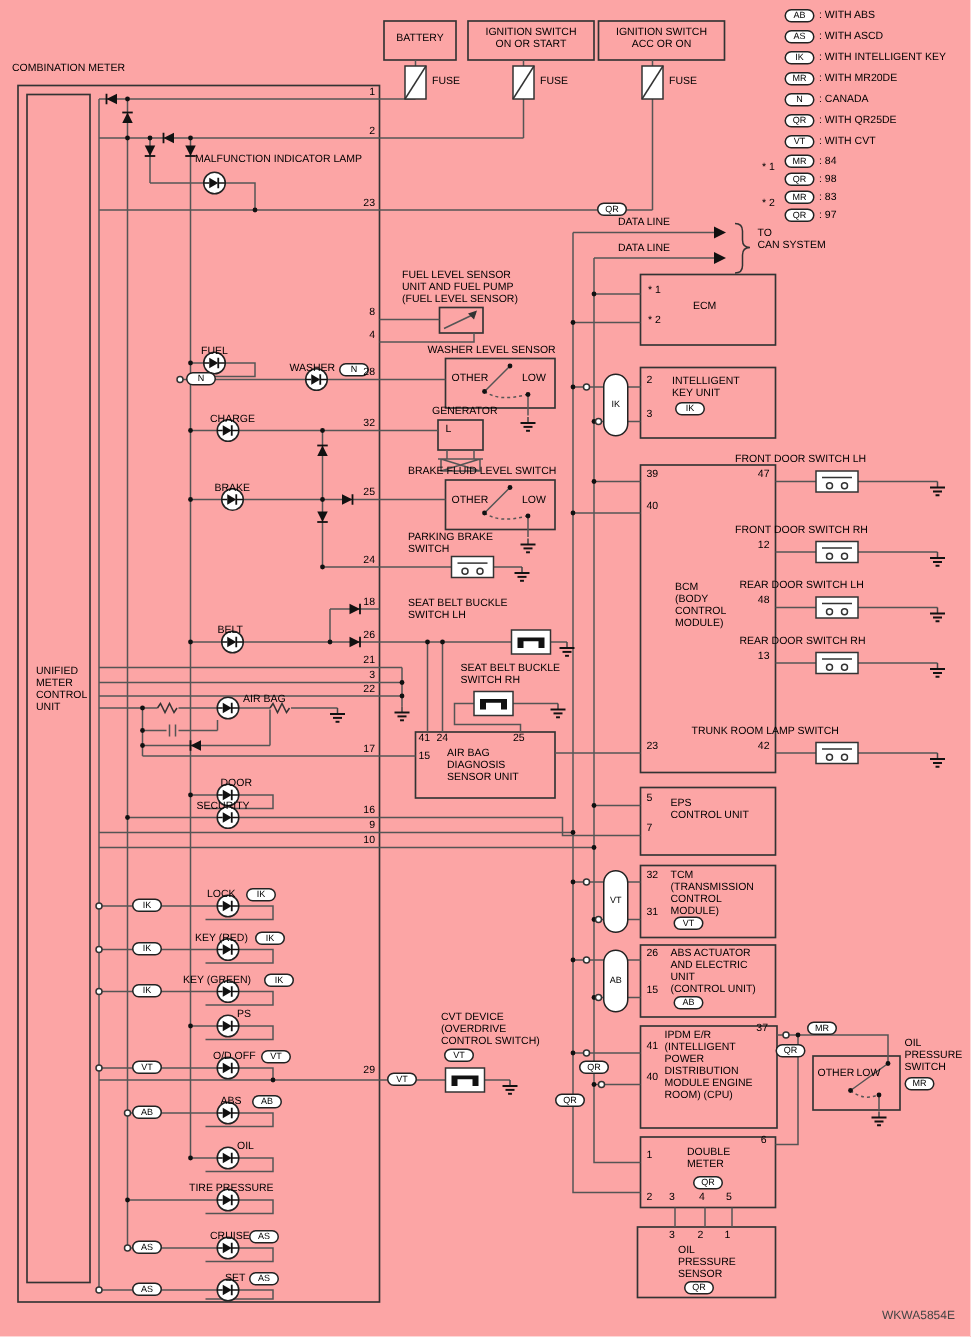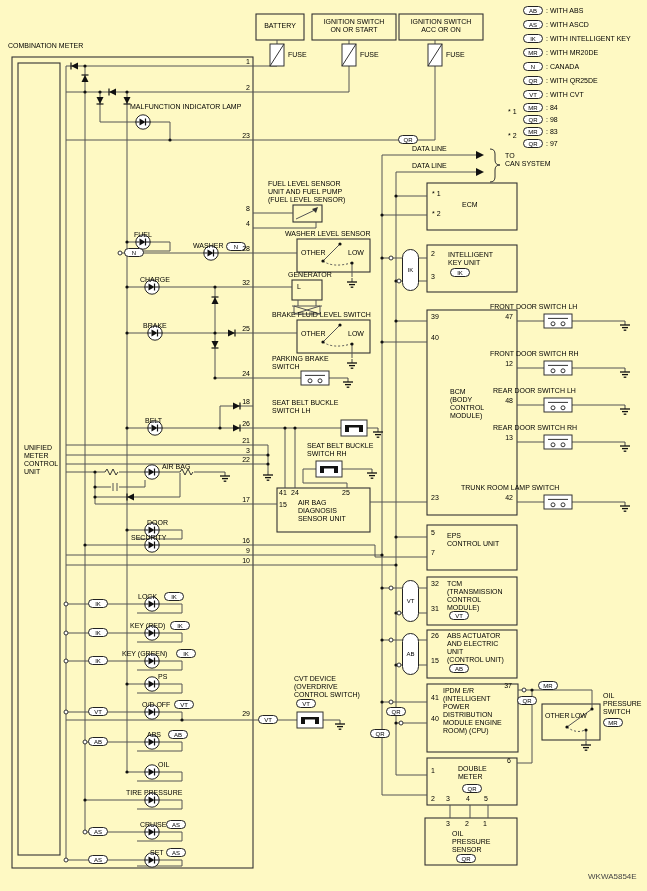--- a/index.html
+++ b/index.html
@@ -1,16 +1,16 @@
 <!DOCTYPE html>
 <html><head>
 <meta charset="utf-8">
 <style>
   html,body{margin:0;padding:0;background:#fff;}
-  .canvas{position:relative;width:647px;height:891px;background:#fef9c3;overflow:hidden;
+  .canvas{position:relative;width:647px;height:891px;background:#fca5a5;overflow:hidden;
           font-family:"Liberation Sans",sans-serif;color:#000;}
   svg{position:absolute;left:0;top:0;}
   .lbl{position:absolute;font-size:7px;line-height:1.15;white-space:pre-line;color:#000;}
   .pin{position:absolute;font-size:7px;width:14px;text-align:right;}
   .pinl{position:absolute;font-size:7px;}
   .chip{position:absolute;box-sizing:border-box;border:1px solid #222;border-radius:6px;
         background:#fff;width:20px;height:9px;font-size:6px;display:flex;align-items:center;
         justify-content:center;letter-spacing:0;}
   .vconn{position:absolute;box-sizing:border-box;border:1.2px solid #222;border-radius:9px;
          background:#fff;width:17px;font-size:6px;display:flex;align-items:center;justify-content:center;}

